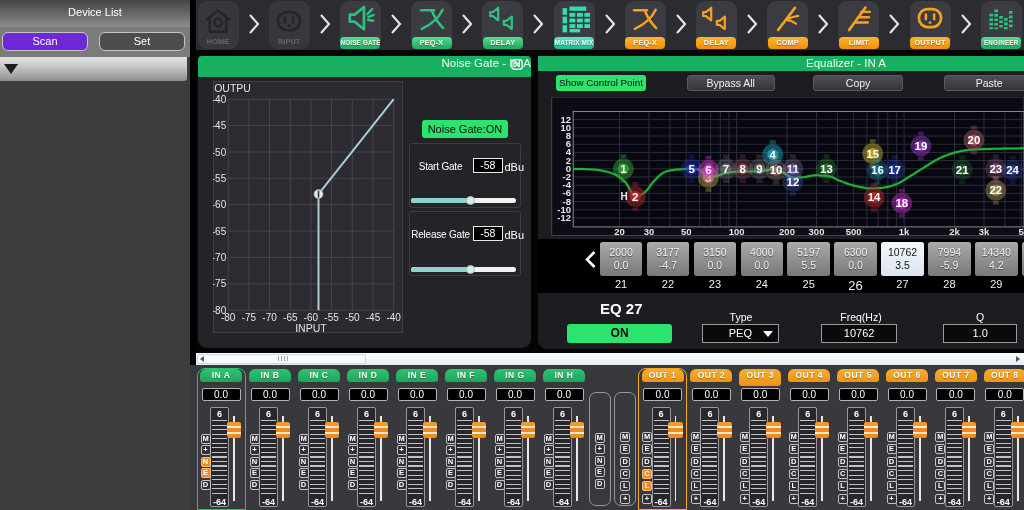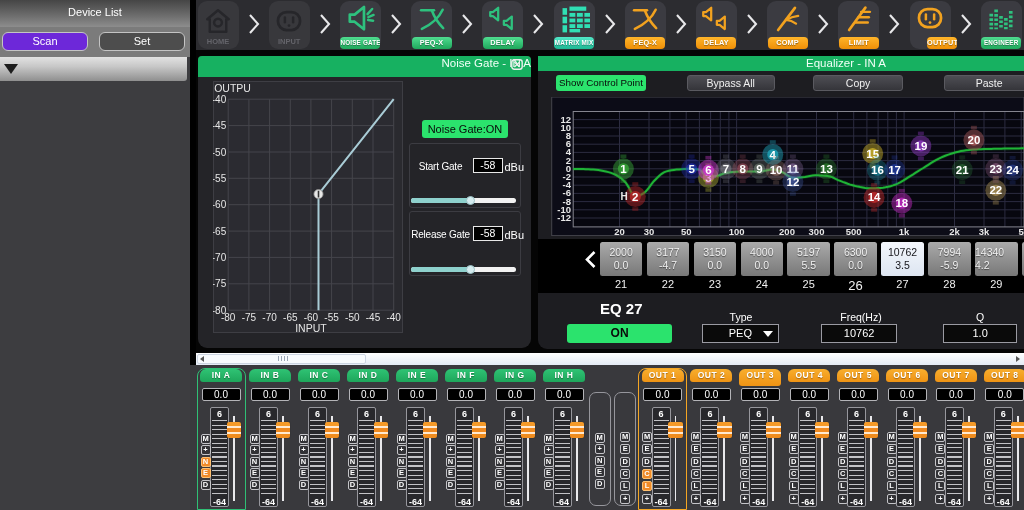--- a/index.html
+++ b/index.html
@@ -158,21 +158,21 @@
     </svg>
 <div style="position:absolute;left:909.5px;top:1px;width:41px;height:48px;background:#3b3b41;border-radius:9px;"></div>
 <div style="position:absolute;left:913.0px;top:1px;width:34px;height:34px;display:flex;align-items:center;justify-content:center;">
       <svg width="30" height="30" viewBox="0 0 24 24" fill="none">
 <rect x="3.2" y="4.8" width="17.6" height="14.4" rx="6.8" stroke="#f2a21f" stroke-width="2.2"></rect>
 <path d="M8.7 9.2 V13" stroke="#f2a21f" stroke-width="2" stroke-linecap="round"></path>
 <path d="M15.3 9.2 V13" stroke="#f2a21f" stroke-width="2" stroke-linecap="round"></path>
 <circle cx="12" cy="15.6" r="1.1" fill="#f2a21f"></circle>
       </svg>
     </div>
-<div style="position:absolute;left:910.0px;top:37px;width:30px;height:11.5px;background:linear-gradient(180deg,#ffb52a,#ef8f07);border-radius:4px;color:#fff;font-size:7.3px;font-weight:bold;text-align:center;line-height:12px;letter-spacing:.2px;text-shadow:0 1px 1px rgba(0,0,0,.4);white-space:nowrap;overflow:hidden;margin-left:17px;">OUTPUT</div>
+<div style="position:absolute;left:910.0px;top:37px;width:40px;height:11.5px;background:linear-gradient(180deg,#ffb52a,#ef8f07);border-radius:4px;color:#fff;font-size:7.3px;font-weight:bold;text-align:center;line-height:12px;letter-spacing:.2px;text-shadow:0 1px 1px rgba(0,0,0,.4);white-space:nowrap;overflow:hidden;">OUTPUT</div>
 <svg class="abs" style="left:959.6px;top:13px" width="12" height="22" viewBox="0 0 12 22">
       <path d="M2 2 L10 11 L2 20" stroke="#e8e8ea" stroke-width="2.1" fill="none"></path>
     </svg>
 <div style="position:absolute;left:980.7px;top:1px;width:41px;height:48px;background:#3b3b41;border-radius:9px;"></div>
 <div style="position:absolute;left:984.2px;top:1px;width:34px;height:34px;display:flex;align-items:center;justify-content:center;">
       <svg width="30" height="30" viewBox="0 0 24 24" fill="none">
         <path d="M4.2 8.6 V21" stroke="#2ec17e" stroke-width="2.9" stroke-dasharray="2.1 1.5"></path>
         <path d="M8.1 5.2 V21" stroke="#2ec17e" stroke-width="2.9" stroke-dasharray="2.1 1.5"></path>
         <path d="M12.0 10.4 V21" stroke="#2ec17e" stroke-width="2.9" stroke-dasharray="2.1 1.5"></path>
         <path d="M15.9 12.0 V21" stroke="#2ec17e" stroke-width="2.9" stroke-dasharray="2.1 1.5"></path>
@@ -453,21 +453,21 @@
 <div style="position:absolute;left:740.5px;top:241.8px;width:42.6px;height:33.8px;background:linear-gradient(180deg,#aaaaaa,#787878);border-radius:2.5px;color:#f0f0f0;font-size:10.5px;text-align:center;line-height:13px;padding-top:4px;text-shadow:0 1px 1px rgba(0,0,0,.5);">4000<br>0.0</div>
 <div style="position:absolute;left:740.5px;top:277.5px;width:42.6px;height:13px;color:#f0f0f0;font-size:11px;text-align:center;">24</div>
 <div style="position:absolute;left:787.4px;top:241.8px;width:42.6px;height:33.8px;background:linear-gradient(180deg,#aaaaaa,#787878);border-radius:2.5px;color:#f0f0f0;font-size:10.5px;text-align:center;line-height:13px;padding-top:4px;text-shadow:0 1px 1px rgba(0,0,0,.5);">5197<br>5.5</div>
 <div style="position:absolute;left:787.4px;top:277.5px;width:42.6px;height:13px;color:#f0f0f0;font-size:11px;text-align:center;">25</div>
 <div style="position:absolute;left:834.3px;top:241.8px;width:42.6px;height:33.8px;background:linear-gradient(180deg,#aaaaaa,#787878);border-radius:2.5px;color:#f0f0f0;font-size:10.5px;text-align:center;line-height:13px;padding-top:4px;text-shadow:0 1px 1px rgba(0,0,0,.5);">6300<br>0.0</div>
 <div style="position:absolute;left:834.3px;top:277.5px;width:42.6px;height:13px;color:#f0f0f0;font-size:13px;text-align:center;">26</div>
 <div style="position:absolute;left:881.2px;top:241.8px;width:42.6px;height:33.8px;background:linear-gradient(180deg,#f4f7fc,#dde5f1);border-radius:2.5px;color:#15151a;font-size:10.5px;text-align:center;line-height:13px;padding-top:4px;">10762<br>3.5</div>
 <div style="position:absolute;left:881.2px;top:277.5px;width:42.6px;height:13px;color:#f0f0f0;font-size:11px;text-align:center;">27</div>
 <div style="position:absolute;left:928.1px;top:241.8px;width:42.6px;height:33.8px;background:linear-gradient(180deg,#aaaaaa,#787878);border-radius:2.5px;color:#f0f0f0;font-size:10.5px;text-align:center;line-height:13px;padding-top:4px;text-shadow:0 1px 1px rgba(0,0,0,.5);">7994<br>-5.9</div>
 <div style="position:absolute;left:928.1px;top:277.5px;width:42.6px;height:13px;color:#f0f0f0;font-size:11px;text-align:center;">28</div>
-<div style="position:absolute;left:975.0px;top:241.8px;width:42.6px;height:33.8px;background:linear-gradient(180deg,#aaaaaa,#787878);border-radius:2.5px;color:#f0f0f0;font-size:10.5px;text-align:left;line-height:13px;padding-top:4px;text-shadow:0 1px 1px rgba(0,0,0,.5);">14340<br>4.2</div>
+<div style="position:absolute;left:975.0px;top:241.8px;width:42.6px;height:33.8px;background:linear-gradient(180deg,#aaaaaa,#787878);border-radius:2.5px;color:#f0f0f0;font-size:10.5px;text-align:center;line-height:13px;padding-top:4px;text-shadow:0 1px 1px rgba(0,0,0,.5);">14340<br>4.2</div>
 <div style="position:absolute;left:975.0px;top:277.5px;width:42.6px;height:13px;color:#f0f0f0;font-size:11px;text-align:center;">29</div>
 <div style="position:absolute;left:1021.9px;top:241.8px;width:42.6px;height:33.8px;background:linear-gradient(180deg,#aaaaaa,#787878);border-radius:2.5px;color:#f0f0f0;font-size:10.5px;text-align:center;line-height:13px;padding-top:4px;text-shadow:0 1px 1px rgba(0,0,0,.5);">1786<br>0</div>
 <div style="position:absolute;left:1021.9px;top:277.5px;width:42.6px;height:13px;color:#f0f0f0;font-size:11px;text-align:center;">30</div>
 <div style="position:absolute;left:600px;top:300px;width:90px;height:16px;color:#fff;font-size:15px;font-weight:bold;">EQ 27</div>
 <div style="position:absolute;left:566.9px;top:324.4px;width:105.4px;height:18.9px;background:#2be36d;border-radius:3px;color:#0a0a0a;font-size:12px;font-weight:bold;text-align:center;line-height:18px;">ON</div>
 <div style="position:absolute;left:700px;top:311px;width:82px;height:12px;color:#fff;font-size:10.5px;text-align:center;">Type</div>
 <div style="position:absolute;left:702.1px;top:324.4px;width:76.6px;height:18.9px;background:#0a0a0a;border:1.4px solid #9a9aa2;color:#fff;font-size:11px;text-align:center;line-height:16px;">PEQ</div>
 <div style="position:absolute;left:763px;top:331px;width:0;height:0;border-left:5px solid transparent;border-right:5px solid transparent;border-top:6px solid #fff;"></div>
 <div style="position:absolute;left:820px;top:311px;width:82px;height:12px;color:#fff;font-size:10.5px;text-align:center;">Freq(Hz)</div>
 <div style="position:absolute;left:821.3px;top:324.4px;width:75.6px;height:18.9px;background:#0a0a0a;border:1.4px solid #9a9aa2;color:#fff;font-size:11px;text-align:center;line-height:16px;">10762</div>

